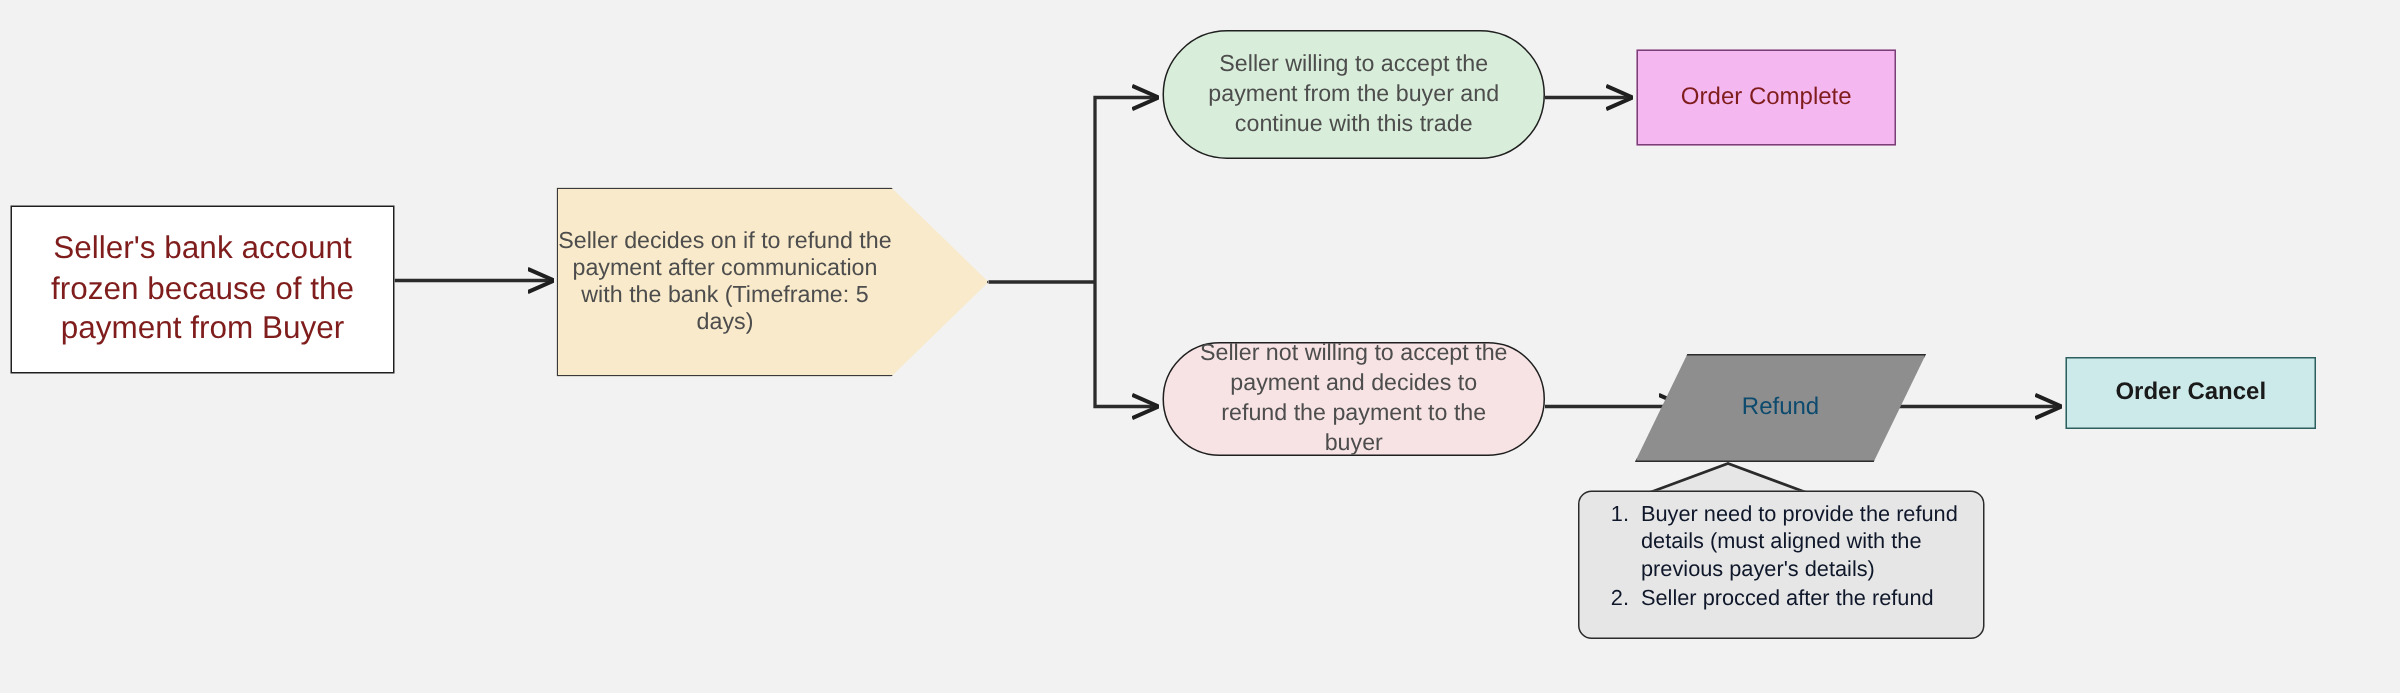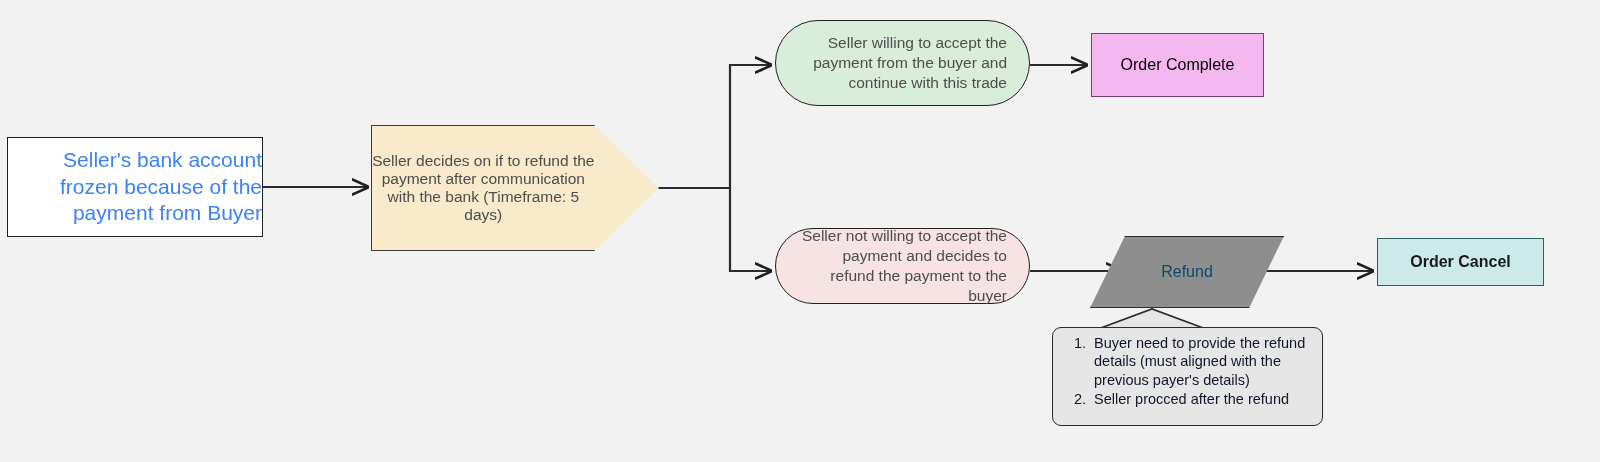--- a/index.html
+++ b/index.html
@@ -18,35 +18,35 @@
     position: relative;
     width: 1600px;
     height: 462px;
   }
   .node {
     position: absolute;
     box-sizing: border-box;
     display: flex;
     align-items: center;
     justify-content: center;
-    text-align: right;
+    text-align: center;
   }
   .node-label {
     display: block;
     white-space: pre-line;
     line-height: 1.28;
   }
 
   
   #node-start {
     left: 7px; top: 137px;
-    width: 256px; height: 100px;
+    width: 256px; height: 112px;
     background: #ffffff;
     border: 1.6px solid #1f1f1f;
-    color: #3b82f6;
+    color: #7f1d1d;
     font-size: 21px;
   }
 
   
   #node-decision-wrap {
     position: absolute;
     left: 371px; top: 125px;
     width: 288px; height: 126px;
   }
   #node-decision-shape {
@@ -85,21 +85,21 @@
     width: 255px; height: 76px;
     background: #f7e3e4;
   }
 
   
   #node-order-complete {
     left: 1091px; top: 33px;
     width: 173px; height: 64px;
     background: #f4b7ef;
     border: 1.6px solid #7b3f77;
-    color: #000000;
+    color: #7f1d1d;
     font-size: 16px;
   }
   #node-order-cancel {
     left: 1377px; top: 238px;
     width: 167px; height: 48px;
     background: #cdeaea;
     border: 1.6px solid #2d5f5f;
     color: #1a1a1a;
     font-size: 16px;
     font-weight: bold;

